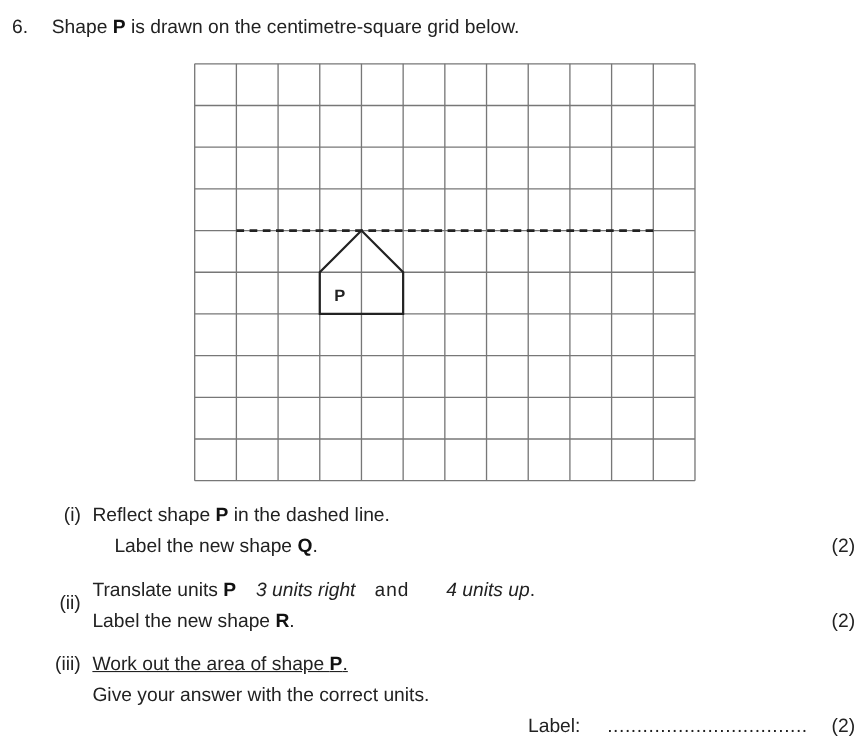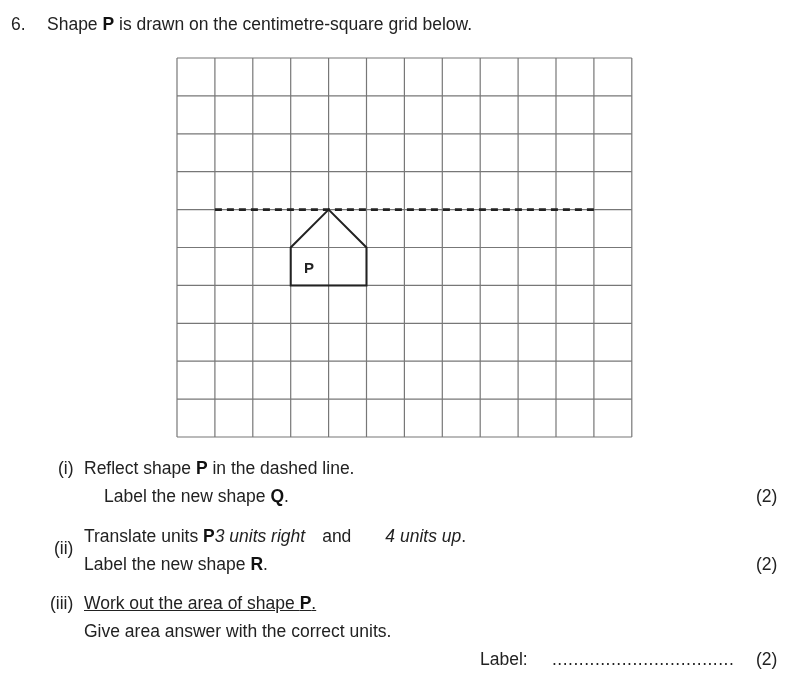--- a/index.html
+++ b/index.html
@@ -48,22 +48,22 @@
   <polygon id="shapeP" fill="none" stroke="#222222" stroke-width="2" points="328.6,209.6 290.7,247.5 290.7,285.4 366.5,285.4 366.5,247.5"></polygon>
   <text id="shapePLabel" font-family="Liberation Sans, sans-serif" font-weight="bold" font-size="15" fill="#222" x="303.96500000000003" y="273.272">P</text>
 </svg>
 
 <div class="abs" style="left:58px; top:458px;">(i)</div>
 <div class="abs" style="left:84px; top:458px;"><span>Reflect shape </span><b>P</b><span> in the dashed line.</span></div>
 <div class="abs" style="left:84px; top:486px;margin-left:20px;"><span>Label the new shape </span><b>Q</b><span>.</span></div>
 <div class="abs" style="left:756px; top:486px;">(2)</div>
 
 <div class="abs" style="left:54px; top:538px;">(ii)</div>
-<div class="abs" style="left:84px; top:526px;"><span>Translate units </span><b>P</b><i style="text-align:right;">3 units right</i><span style="margin-left:17px;">and</span><i style="margin-left:34px;">4 units up</i><span>.</span></div>
+<div class="abs" style="left:84px; top:526px;"><span>Translate units </span><b>P</b><i style="margin-left:18px;text-align:right;">3 units right</i><span style="margin-left:17px;font-family:Liberation Mono, monospace;">and</span><i style="margin-left:34px;">4 units up</i><span>.</span></div>
 <div class="abs" style="left:84px; top:554px;"><span>Label the new shape </span><b>R</b><span>.</span></div>
 <div class="abs" style="left:756px; top:554px;">(2)</div>
 
 <div class="abs" style="left:50px; top:593px;">(iii)</div>
 <div class="abs" style="left:84px; top:593px;text-decoration:underline;"><span>Work out the area of shape </span><b>P</b><span>.</span></div>
-<div class="abs" style="left:84px; top:621px;">Give area answer with the correct units.</div>
+<div class="abs" style="left:84px; top:621px;">Give your answer with the correct units.</div>
 <div class="abs" style="left:480px; top:649px;">Label:</div>
 <div class="abs dots" style="left:552px; top:649px; width:182px; overflow:hidden;">....................................</div>
 <div class="abs" style="left:756px; top:649px;">(2)</div>
 
 </body></html>

